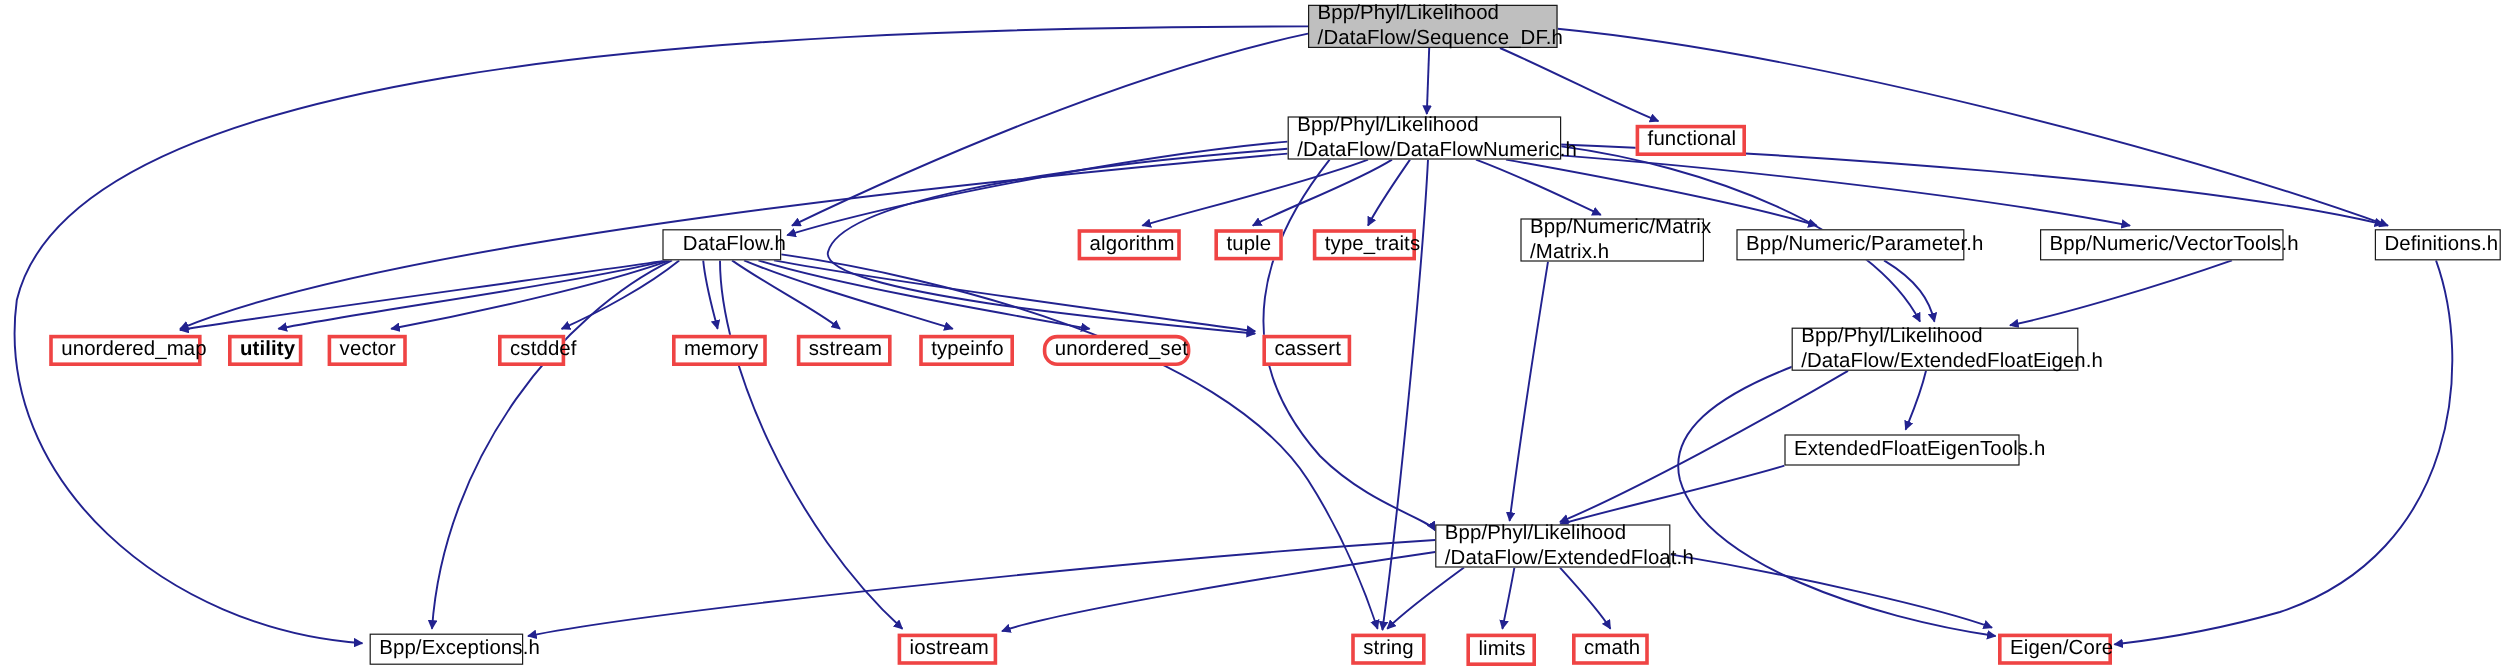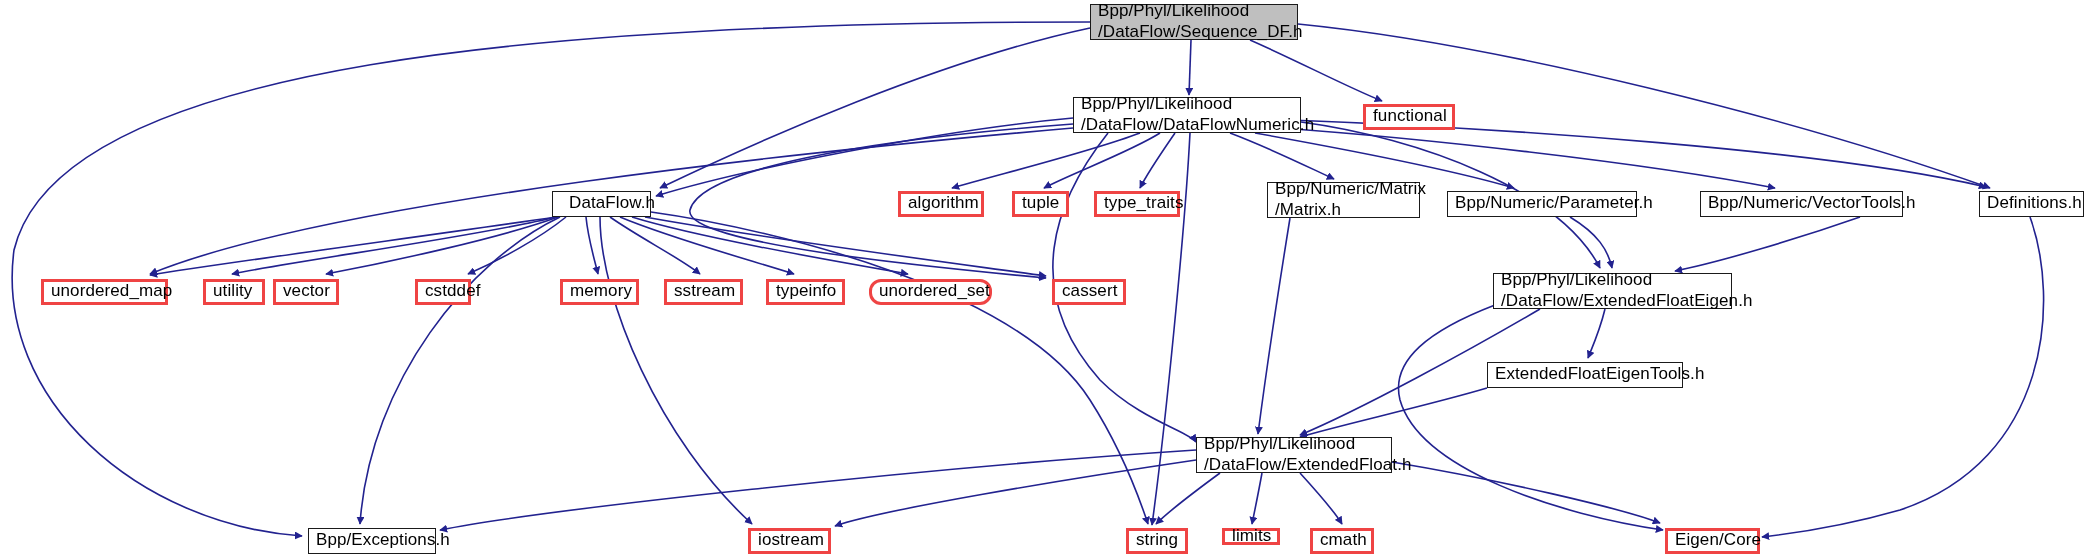--- a/index.html
+++ b/index.html
@@ -112,31 +112,31 @@
       <div class="node" style="left: 1363px; top: 104px; width: 92px; height: 26px;"><span class="ln">functional</span></div>
       <div class="node thick" style="left: 552px; top: 191px; width: 99px; height: 26px; padding-left: 16px;"><span class="ln">DataFlow.h</span></div>
       <div class="node" style="left: 898px; top: 191px; width: 86px; height: 26px;"><span class="ln">algorithm</span></div>
       <div class="node" style="left: 1012px; top: 191px; width: 57px; height: 26px;"><span class="ln">tuple</span></div>
       <div class="node" style="left: 1094px; top: 191px; width: 86px; height: 26px;"><span class="ln">type_traits</span></div>
       <div class="node thick" style="left: 1267px; top: 182px; width: 153px; height: 36px;"><span class="ln">Bpp/Numeric/Matrix</span><span class="ln">/Matrix.h</span></div>
       <div class="node thick" style="left: 1447px; top: 191px; width: 190px; height: 26px;"><span class="ln">Bpp/Numeric/Parameter.h</span></div>
       <div class="node thick" style="left: 1700px; top: 191px; width: 203px; height: 26px;"><span class="ln">Bpp/Numeric/VectorTools.h</span></div>
       <div class="node thick" style="left: 1979px; top: 191px; width: 105px; height: 26px;"><span class="ln">Definitions.h</span></div>
       <div class="node" style="left: 41px; top: 279px; width: 127px; height: 26px;"><span class="ln">unordered_map</span></div>
-      <div class="node" style="left: 203px; top: 279px; width: 62px; height: 26px;"><span class="ln">utility</span></div>
+      <div class="node" style="left: 190px; top: 279px; width: 62px; height: 26px; font-weight: bold;"><span class="ln">utility</span></div>
       <div class="node" style="left: 273px; top: 279px; width: 66px; height: 26px;"><span class="ln">vector</span></div>
       <div class="node" style="left: 415px; top: 279px; width: 56px; height: 26px;"><span class="ln">cstddef</span></div>
       <div class="node" style="left: 560px; top: 279px; width: 79px; height: 26px;"><span class="ln">memory</span></div>
       <div class="node" style="left: 664px; top: 279px; width: 79px; height: 26px;"><span class="ln">sstream</span></div>
       <div class="node" style="left: 766px; top: 279px; width: 79px; height: 26px;"><span class="ln">typeinfo</span></div>
       <div class="node" style="left: 869px; top: 279px; width: 123px; height: 26px; border-radius: 12px;"><span class="ln">unordered_set</span></div>
       <div class="node" style="left: 1052px; top: 279px; width: 74px; height: 26px;"><span class="ln">cassert</span></div>
       <div class="node thick" style="left: 1493px; top: 273px; width: 239px; height: 36px;"><span class="ln">Bpp/Phyl/Likelihood</span><span class="ln">/DataFlow/ExtendedFloatEigen.h</span></div>
       <div class="node thick" style="left: 1487px; top: 362px; width: 196px; height: 26px;"><span class="ln">ExtendedFloatEigenTools.h</span></div>
       <div class="node thick" style="left: 1196px; top: 437px; width: 196px; height: 36px;"><span class="ln">Bpp/Phyl/Likelihood</span><span class="ln">/DataFlow/ExtendedFloat.h</span></div>
       <div class="node thick" style="left: 308px; top: 528px; width: 128px; height: 26px;"><span class="ln">Bpp/Exceptions.h</span></div>
       <div class="node" style="left: 748px; top: 528px; width: 83px; height: 26px;"><span class="ln">iostream</span></div>
       <div class="node" style="left: 1126px; top: 528px; width: 62px; height: 26px;"><span class="ln">string</span></div>
-      <div class="node" style="left: 1222px; top: 528px; width: 58px; height: 17px;"><span class="ln">limits</span></div>
+      <div class="node" style="left: 1222px; top: 528px; width: 58px; height: 27px;"><span class="ln">limits</span></div>
       <div class="node" style="left: 1310px; top: 528px; width: 64px; height: 26px;"><span class="ln">cmath</span></div>
       <div class="node" style="left: 1665px; top: 528px; width: 95px; height: 26px;"><span class="ln">Eigen/Core</span></div>
     </div>
 </div>
 
 </body></html>

